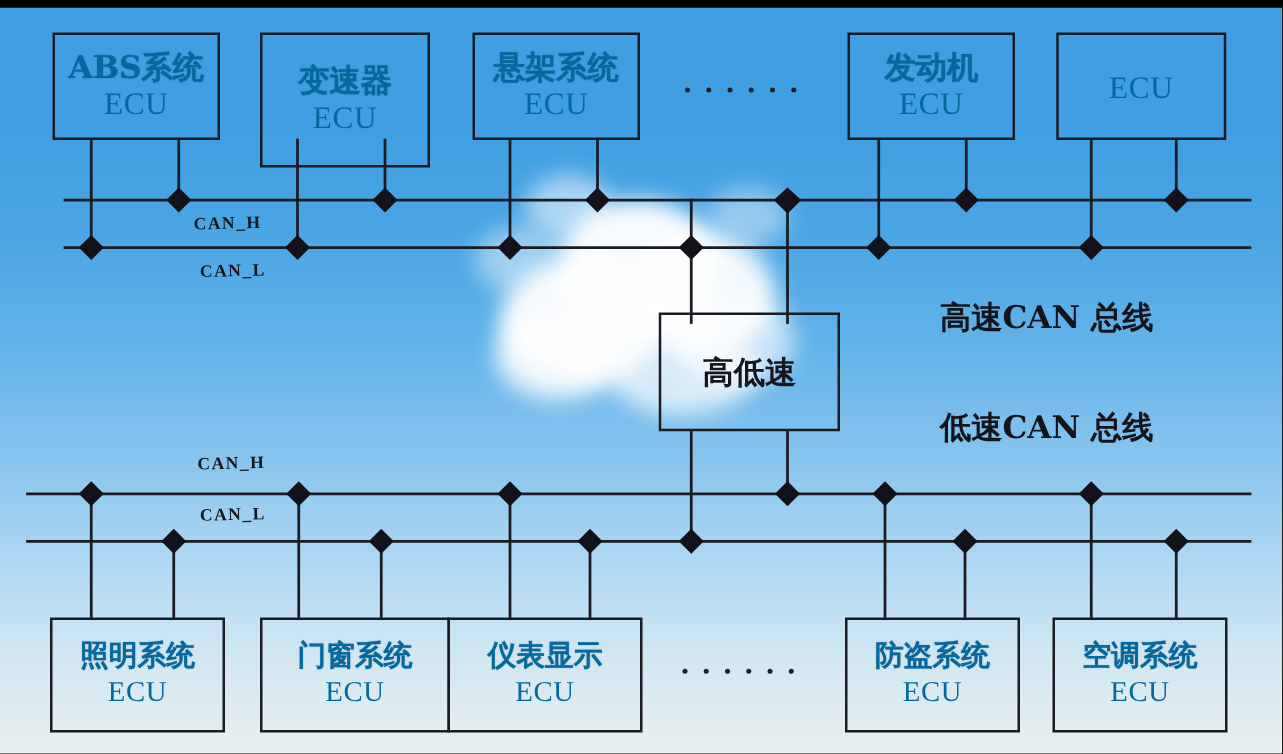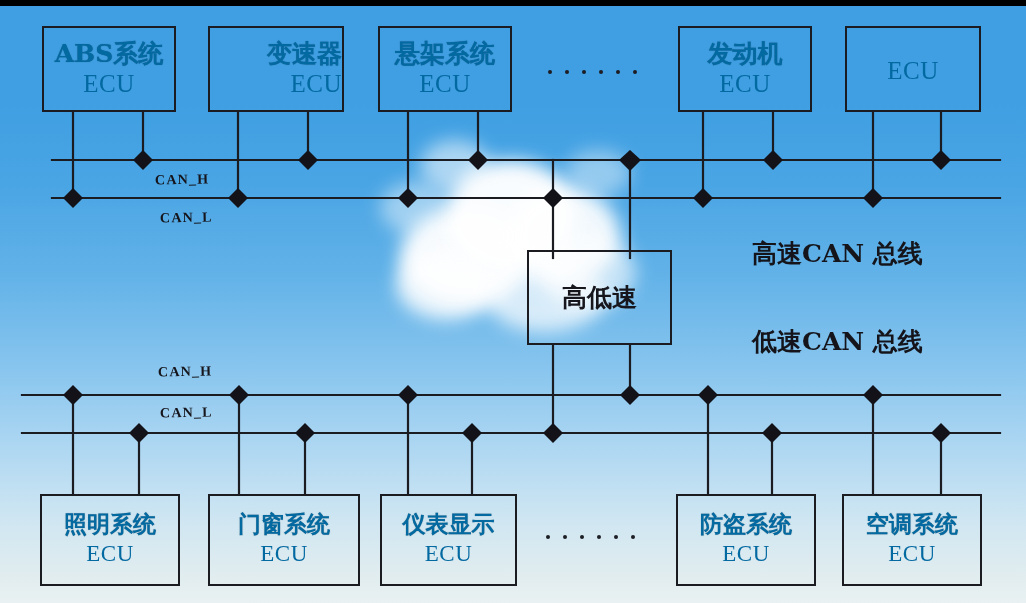--- a/index.html
+++ b/index.html
@@ -168,21 +168,21 @@
       <path d="M772,423 L782,433 L772,443 L762,433 Z"></path>
       <path d="M941,423 L951,433 L941,443 L931,433 Z"></path>
     </g>
   </svg>
 
   <div class="ecu" style="left:42px;top:26px;width:134px;height:86px;">
     <span class="cn">ABS系统</span>
     <span class="en">ECU</span>
   </div>
 
-  <div class="ecu" style="left:208px;top:26px;width:136px;height:86px;align-items:flex-end;">
+  <div class="ecu" style="left:208px;top:26px;width:136px;height:108px;">
     <span class="cn">变速器</span>
     <span class="en">ECU</span>
   </div>
 
   <div class="ecu" style="left:378px;top:26px;width:134px;height:86px;">
     <span class="cn">悬架系统</span>
     <span class="en">ECU</span>
   </div>
 
   <div class="ecu" style="left:678px;top:26px;width:134px;height:86px;">
@@ -219,21 +219,21 @@
   <div class="ecu small" style="left:40px;top:494px;width:140px;height:92px;">
     <span class="cn">照明系统</span>
     <span class="en">ECU</span>
   </div>
 
   <div class="ecu small" style="left:208px;top:494px;width:152px;height:92px;">
     <span class="cn">门窗系统</span>
     <span class="en">ECU</span>
   </div>
 
-  <div class="ecu small" style="left:380px;top:494px;width:137px;height:92px;">
+  <div class="ecu small" style="left:358px;top:494px;width:156px;height:92px;">
     <span class="cn">仪表显示</span>
     <span class="en">ECU</span>
   </div>
 
   <div class="ecu small" style="left:676px;top:494px;width:140px;height:92px;">
     <span class="cn">防盗系统</span>
     <span class="en">ECU</span>
   </div>
 
   <div class="ecu small" style="left:842px;top:494px;width:140px;height:92px;text-align:right;">

